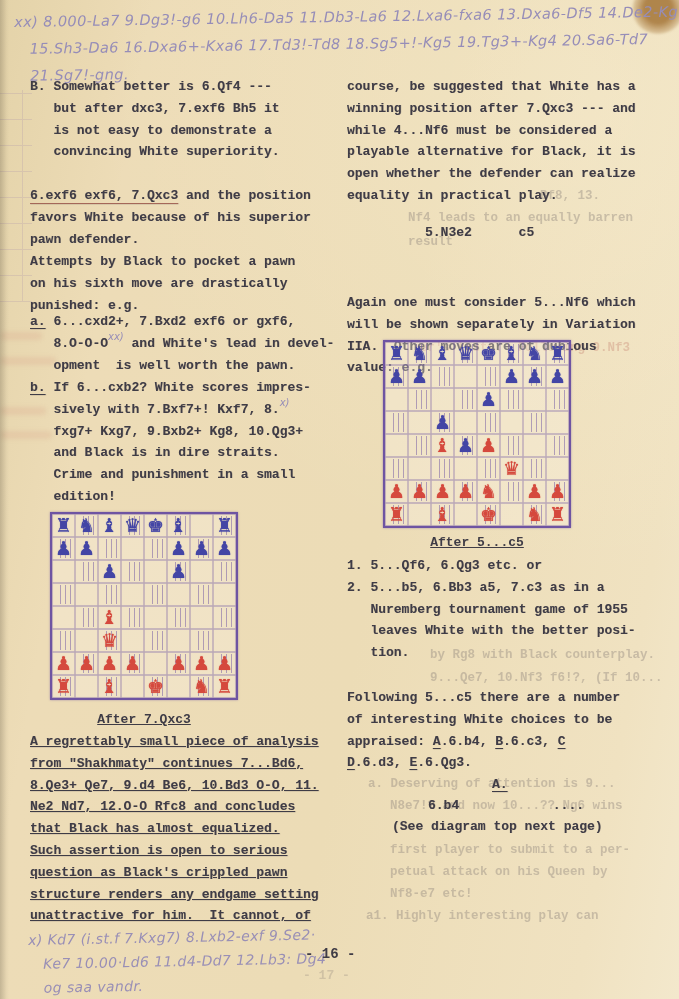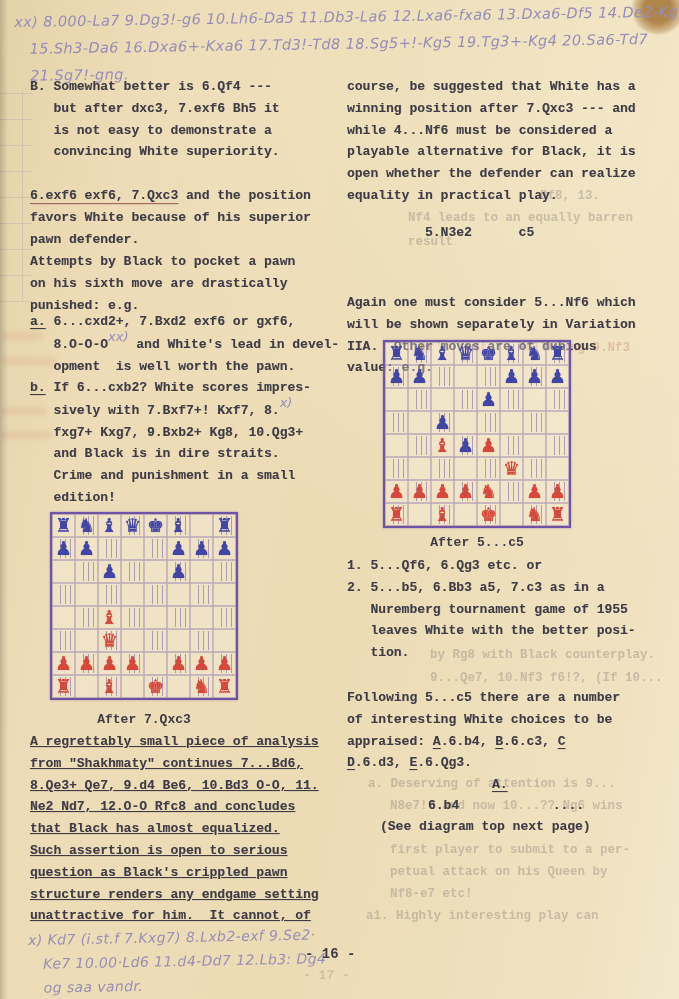--- a/index.html
+++ b/index.html
@@ -27,39 +27,39 @@
   .u-red { text-decoration:underline; text-underline-offset:4px; text-decoration-color:rgba(158,88,76,0.85); }
   
   .hw {
     position:absolute; font-family:"DejaVu Sans", sans-serif; font-style:italic;
     color:#968db8; white-space:pre; letter-spacing:0.4px;
     transform-origin:left top;
   }
   .hw-top { left:14px; top:9px; width:662px; font-size:14.5px; line-height:27px; transform:rotate(-0.9deg); }
   .hw-bottom { left:28px; top:928px; width:330px; font-size:14px; line-height:24px; transform:rotate(-1.1deg); color:#998fb6; }
   .hw-mark { font-family:"DejaVu Sans", sans-serif; font-style:italic; font-weight:400;
-    color:#968db8; font-size:13px; position:relative; top:-7px; letter-spacing:0; text-shadow:none; }
+    color:#968db8; font-size:10px; position:relative; top:-7px; letter-spacing:0; text-shadow:none; }
   
   .board {
     position:absolute; display:grid; grid-template-columns:repeat(8,23px); grid-auto-rows:23px;
     border:2px solid #6e54a2; box-shadow:0 0 2px rgba(110,84,162,0.55), inset 0 0 1.5px rgba(110,84,162,0.5);
     background:rgba(248,242,226,0.35);
   }
   .cell { position:relative; box-shadow:inset 0 0 0 0.7px rgba(110,84,162,0.42); }
   .cell.dark::before {
     content:""; position:absolute; top:2px; bottom:2px; left:4px; right:4px;
     background:repeating-linear-gradient(90deg, transparent 0 4px, rgba(110,84,162,0.5) 4px 5px);
   }
   .piece {
     position:absolute; left:0; right:0; top:0; bottom:0; text-align:center;
     font-family:"DejaVu Sans", sans-serif; font-size:19px; line-height:23px; font-style:normal;
   }
   .bluepc { color:#4345a5; text-shadow:0 0 1px rgba(67,69,165,0.75); }
   .redpc  { color:#d5493d; text-shadow:0 0 1px rgba(213,73,61,0.75); }
-  .caption { position:absolute; width:188px; text-align:center; font:700 13px/20px "Liberation Mono", monospace; color:#3f3c46; }
+  .caption { position:absolute; width:188px; text-align:center; font:700 13px/20px "Liberation Mono", monospace; color:#3f3c46;text-decoration:underline; }
   
   .ghost { position:absolute; font:700 12.5px/21px "Liberation Mono", monospace; color:rgba(141,131,122,0.40); white-space:pre; text-shadow:none; }
   .ghost-pink { color:rgba(196,125,110,0.35); }
   .ghost-num { position:absolute; font:700 13px "Liberation Mono", monospace; color:rgba(141,131,122,0.30); }
   .smudge { position:absolute; background:rgba(205,130,115,0.16); filter:blur(2px); height:8px; border-radius:4px; }
   .ghost-grid {
     position:absolute; left:-4px; top:90px; width:36px; height:212px; opacity:0.14;
     background:repeating-linear-gradient(0deg, #7a5fa8 0 1px, transparent 1px 26px),
                repeating-linear-gradient(90deg, #7a5fa8 0 1px, transparent 1px 26px);
   }
@@ -80,21 +80,21 @@
   #p-ana  { top:731px;text-decoration:underline; }
   #p-course { top:76px; }
   #p-move { top:222px; left:425px; width:220px; }
   #p-again{ top:252px;margin-top:40px; }
   #board2 { left:383px; top:340px; }
   #cap2   { left:383px; top:533px; }
   #p-list { top:555px; }
   #p-follow { top:687px; }
   #p-secA { top:774px; left:492px; width:60px; }
   #p-b4   { top:795px; left:428px; width:200px; }
-  #p-see  { top:816px; left:380px; width:260px;font-family:Liberation Mono, monospace; }
+  #p-see  { top:816px; left:392px; width:260px;font-family:Liberation Mono, monospace; }
   #gh-0 { left:540px; top:186px; } #gh-1 { left:408px; top:208px; }
   #gh-2 { left:408px; top:232px; } #gh-3 { left:420px; top:318px;margin-top:20px; }
   #gh-4 { left:430px; top:645px; } #gh-5 { left:430px; top:668px; }
   #gh-6 { left:368px; top:774px; } #gh-7 { left:390px; top:796px; }
   #gh-8 { left:390px; top:840px; } #gh-9 { left:390px; top:862px; }
   #gh-10{ left:390px; top:884px; } #gh-11{ left:366px; top:906px; }
   #gh-12{ left:88px;  top:296px; }
 </style>
 </head>
 <body>

